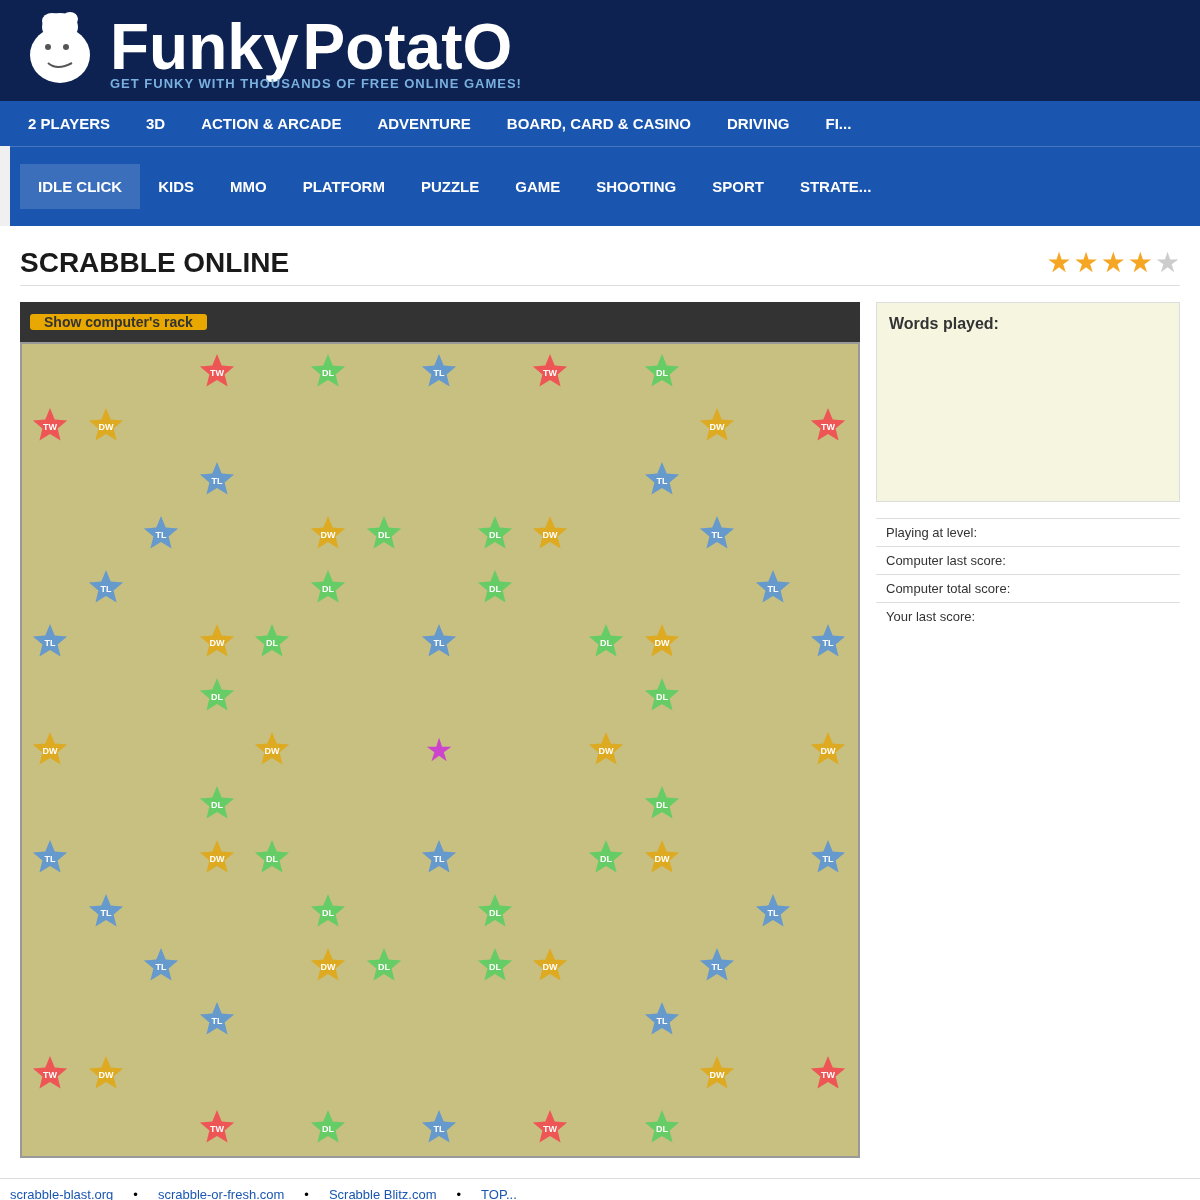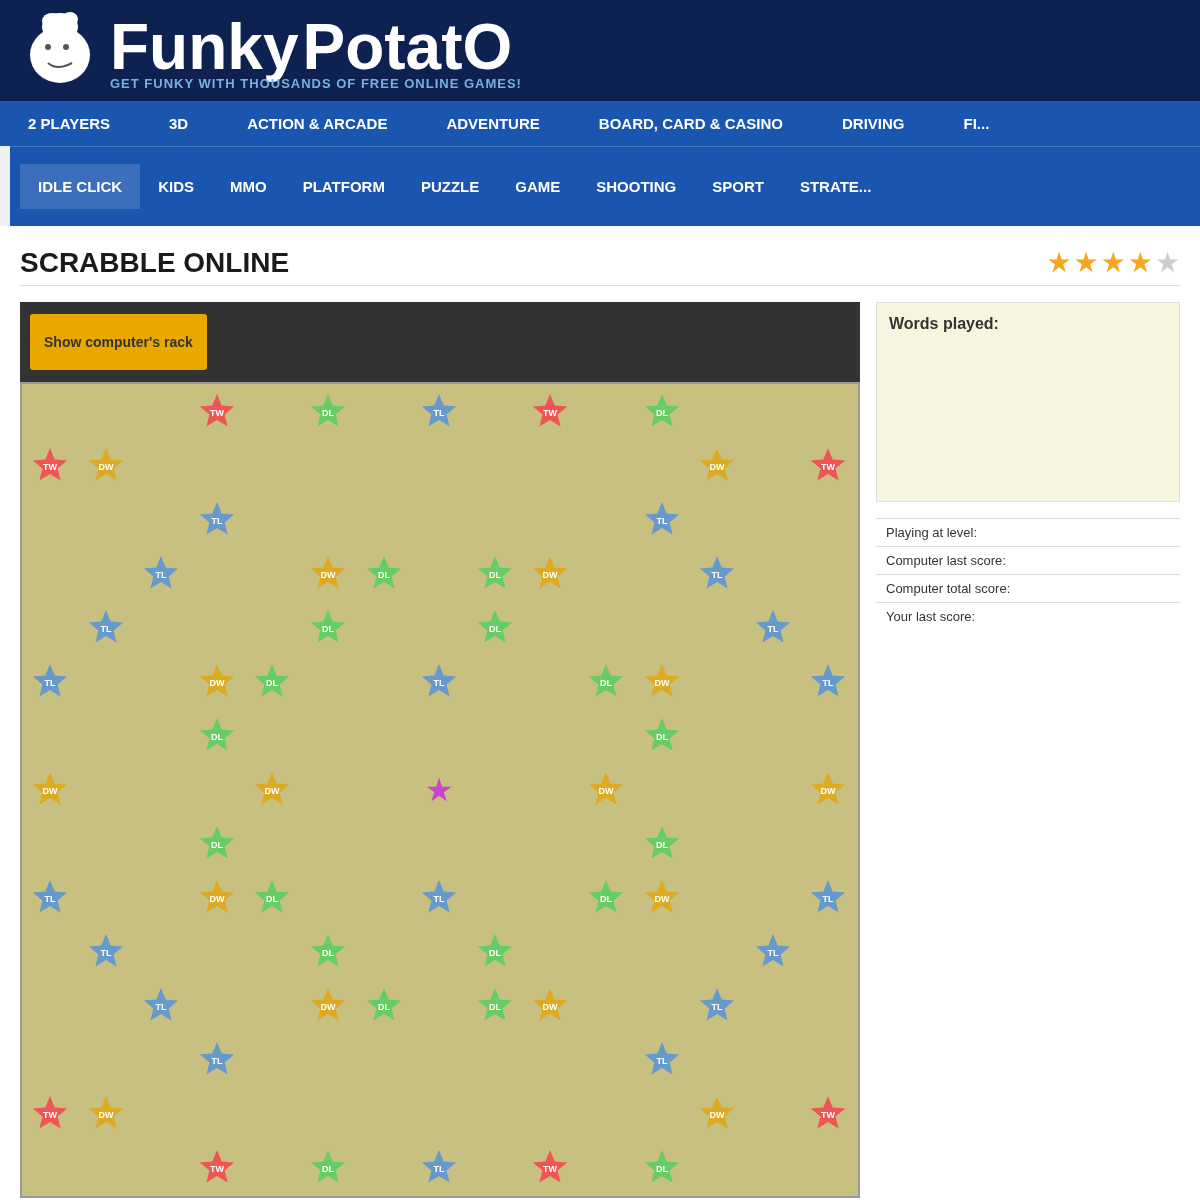--- a/index.html
+++ b/index.html
@@ -34,21 +34,20 @@
       flex-direction: column;
     }
 
     
     .nav-primary {
       background: #1a56b0;
       display: flex;
       align-items: flex-end;
       padding: 0 10px;
       overflow: hidden;
-      gap: 23px;
     }
     .nav-primary a, .nav-secondary a {
       color: white;
       text-decoration: none;
       font-weight: bold;
       font-size: 15px;
       padding: 14px 18px;
       display: inline-block;
       white-space: nowrap;
     }
@@ -122,21 +121,21 @@
       padding: 12px 10px;
       display: flex;
       align-items: center;
       gap: 10px;
     }
 
     .show-rack-btn {
       background: #e8a800;
       color: #333;
       border: none;
-      padding: 20px 14px;
+      padding: 0 14px;
       font-weight: bold;
       font-size: 14px;
       cursor: pointer;
       border-radius: 3px;
     }
 
     
     .board {
       background: #c8c080;
       border: 2px solid #999;

